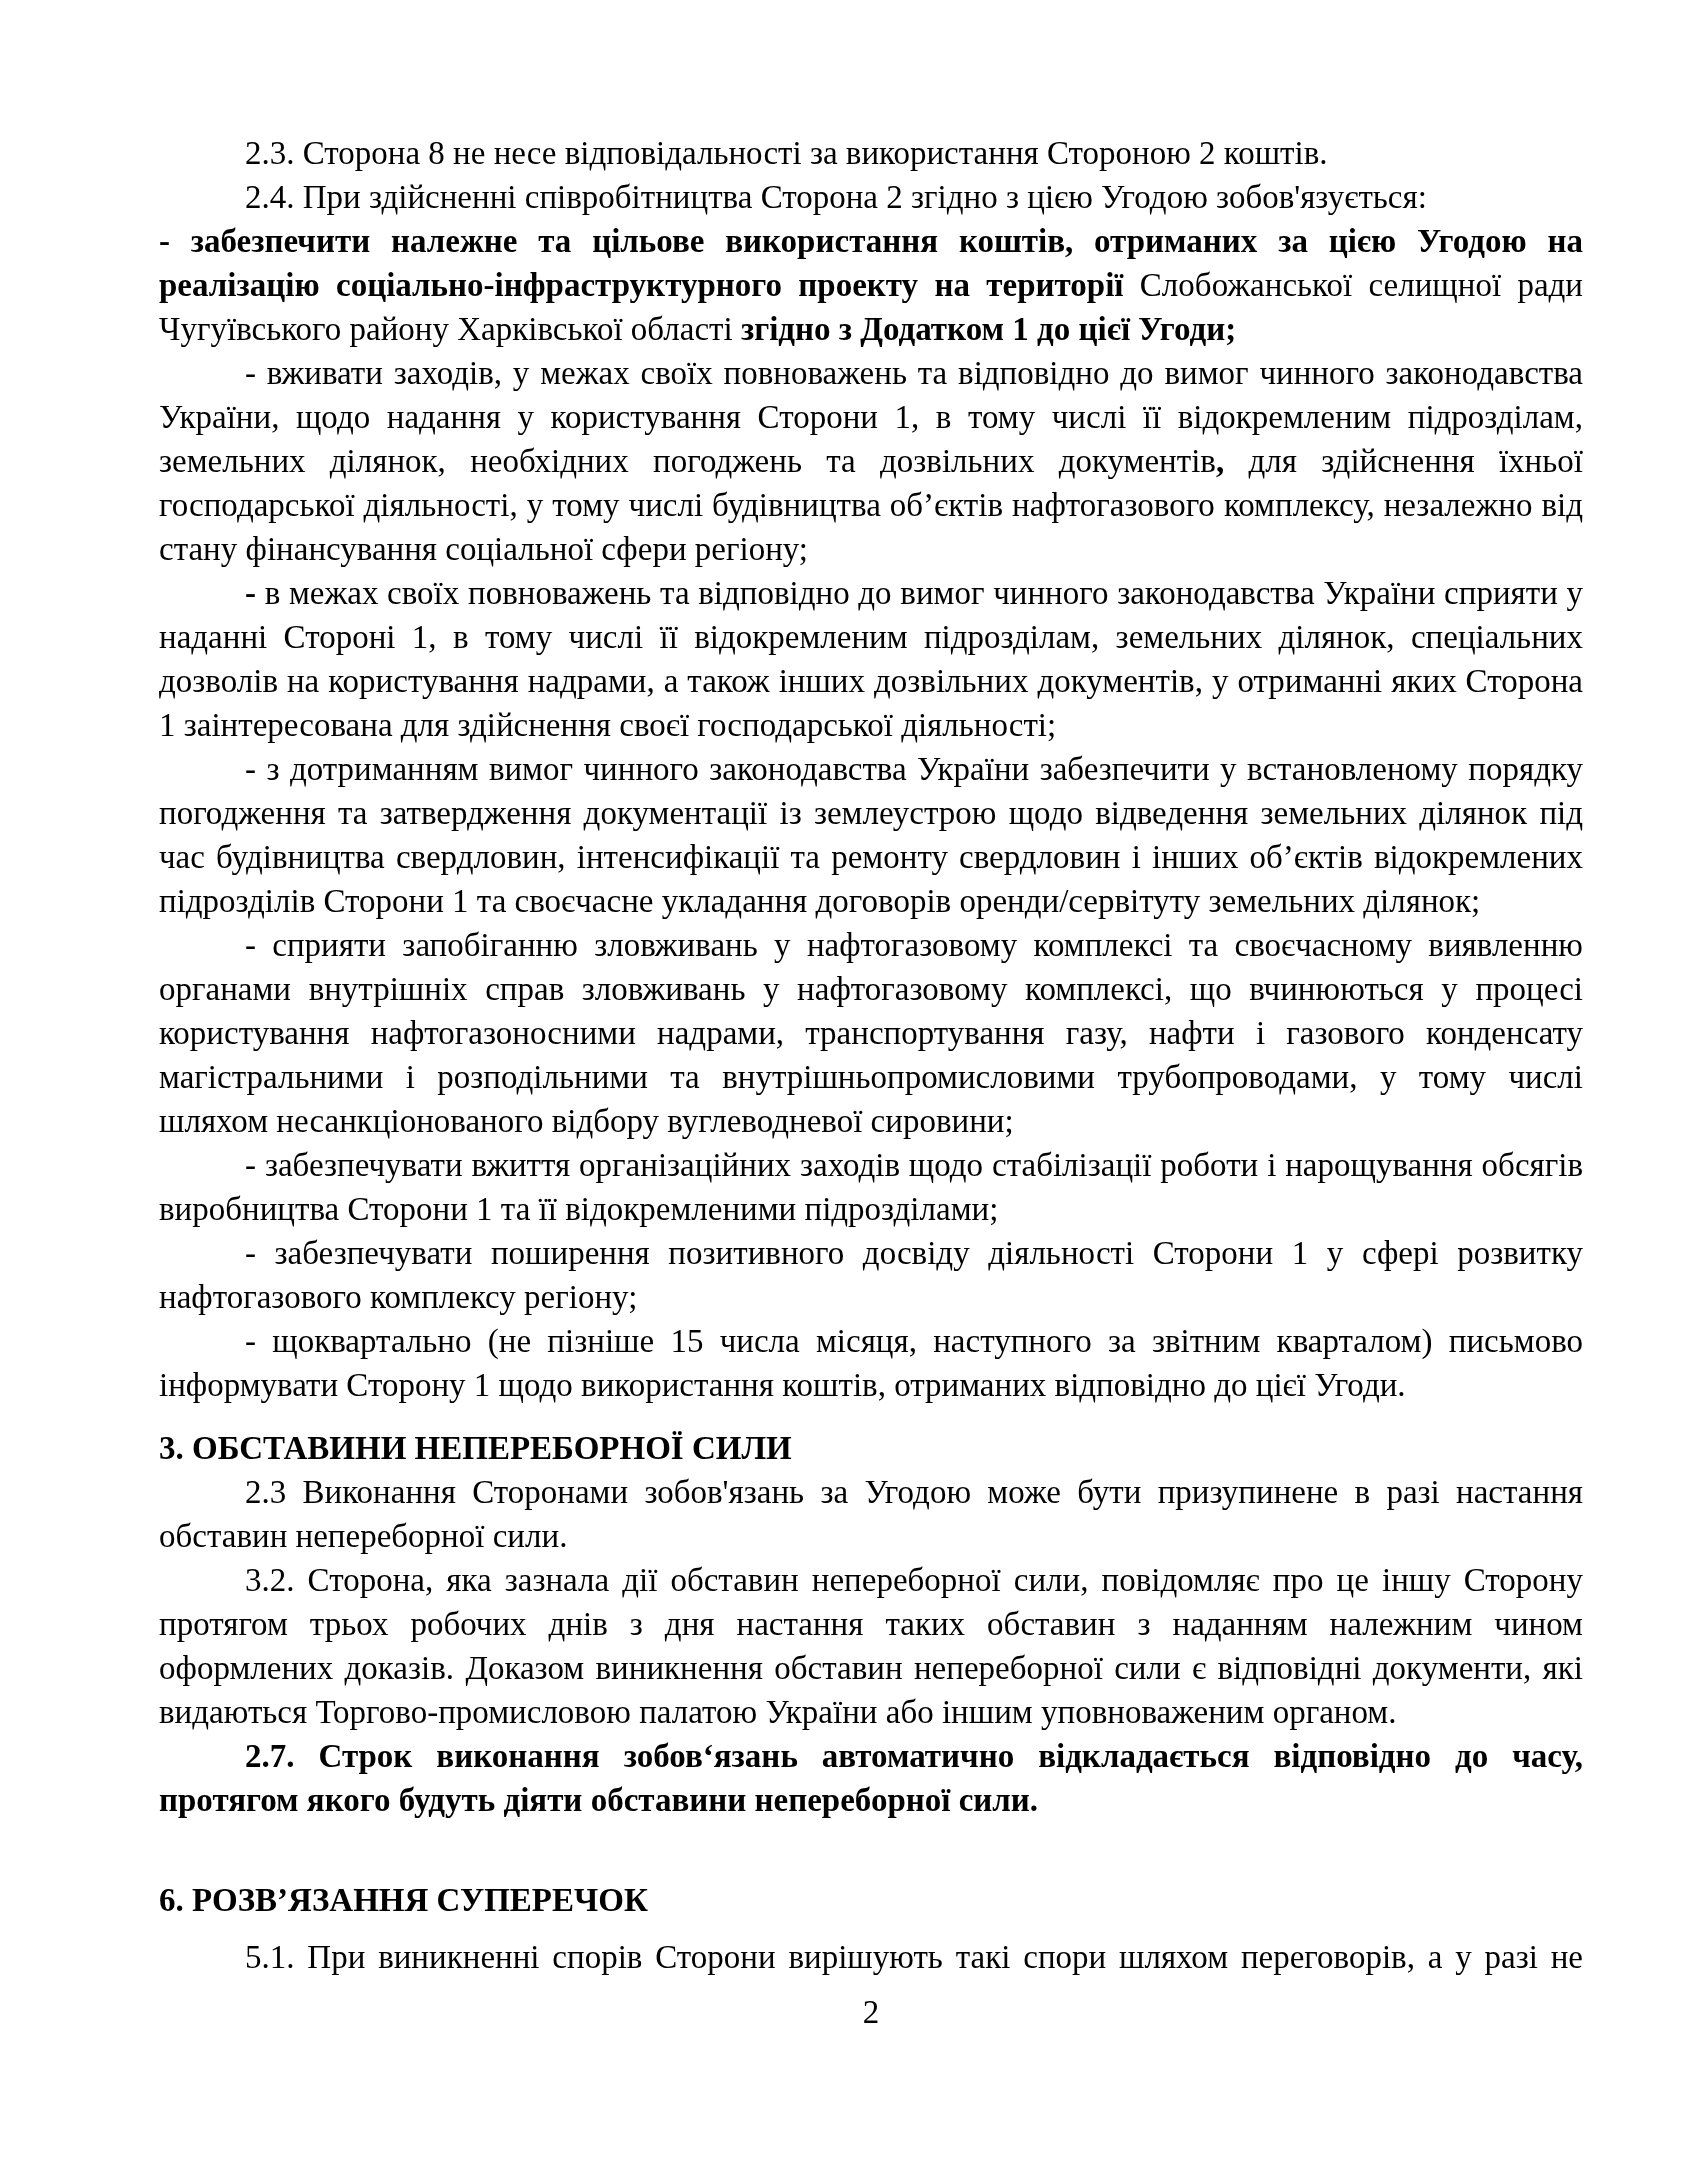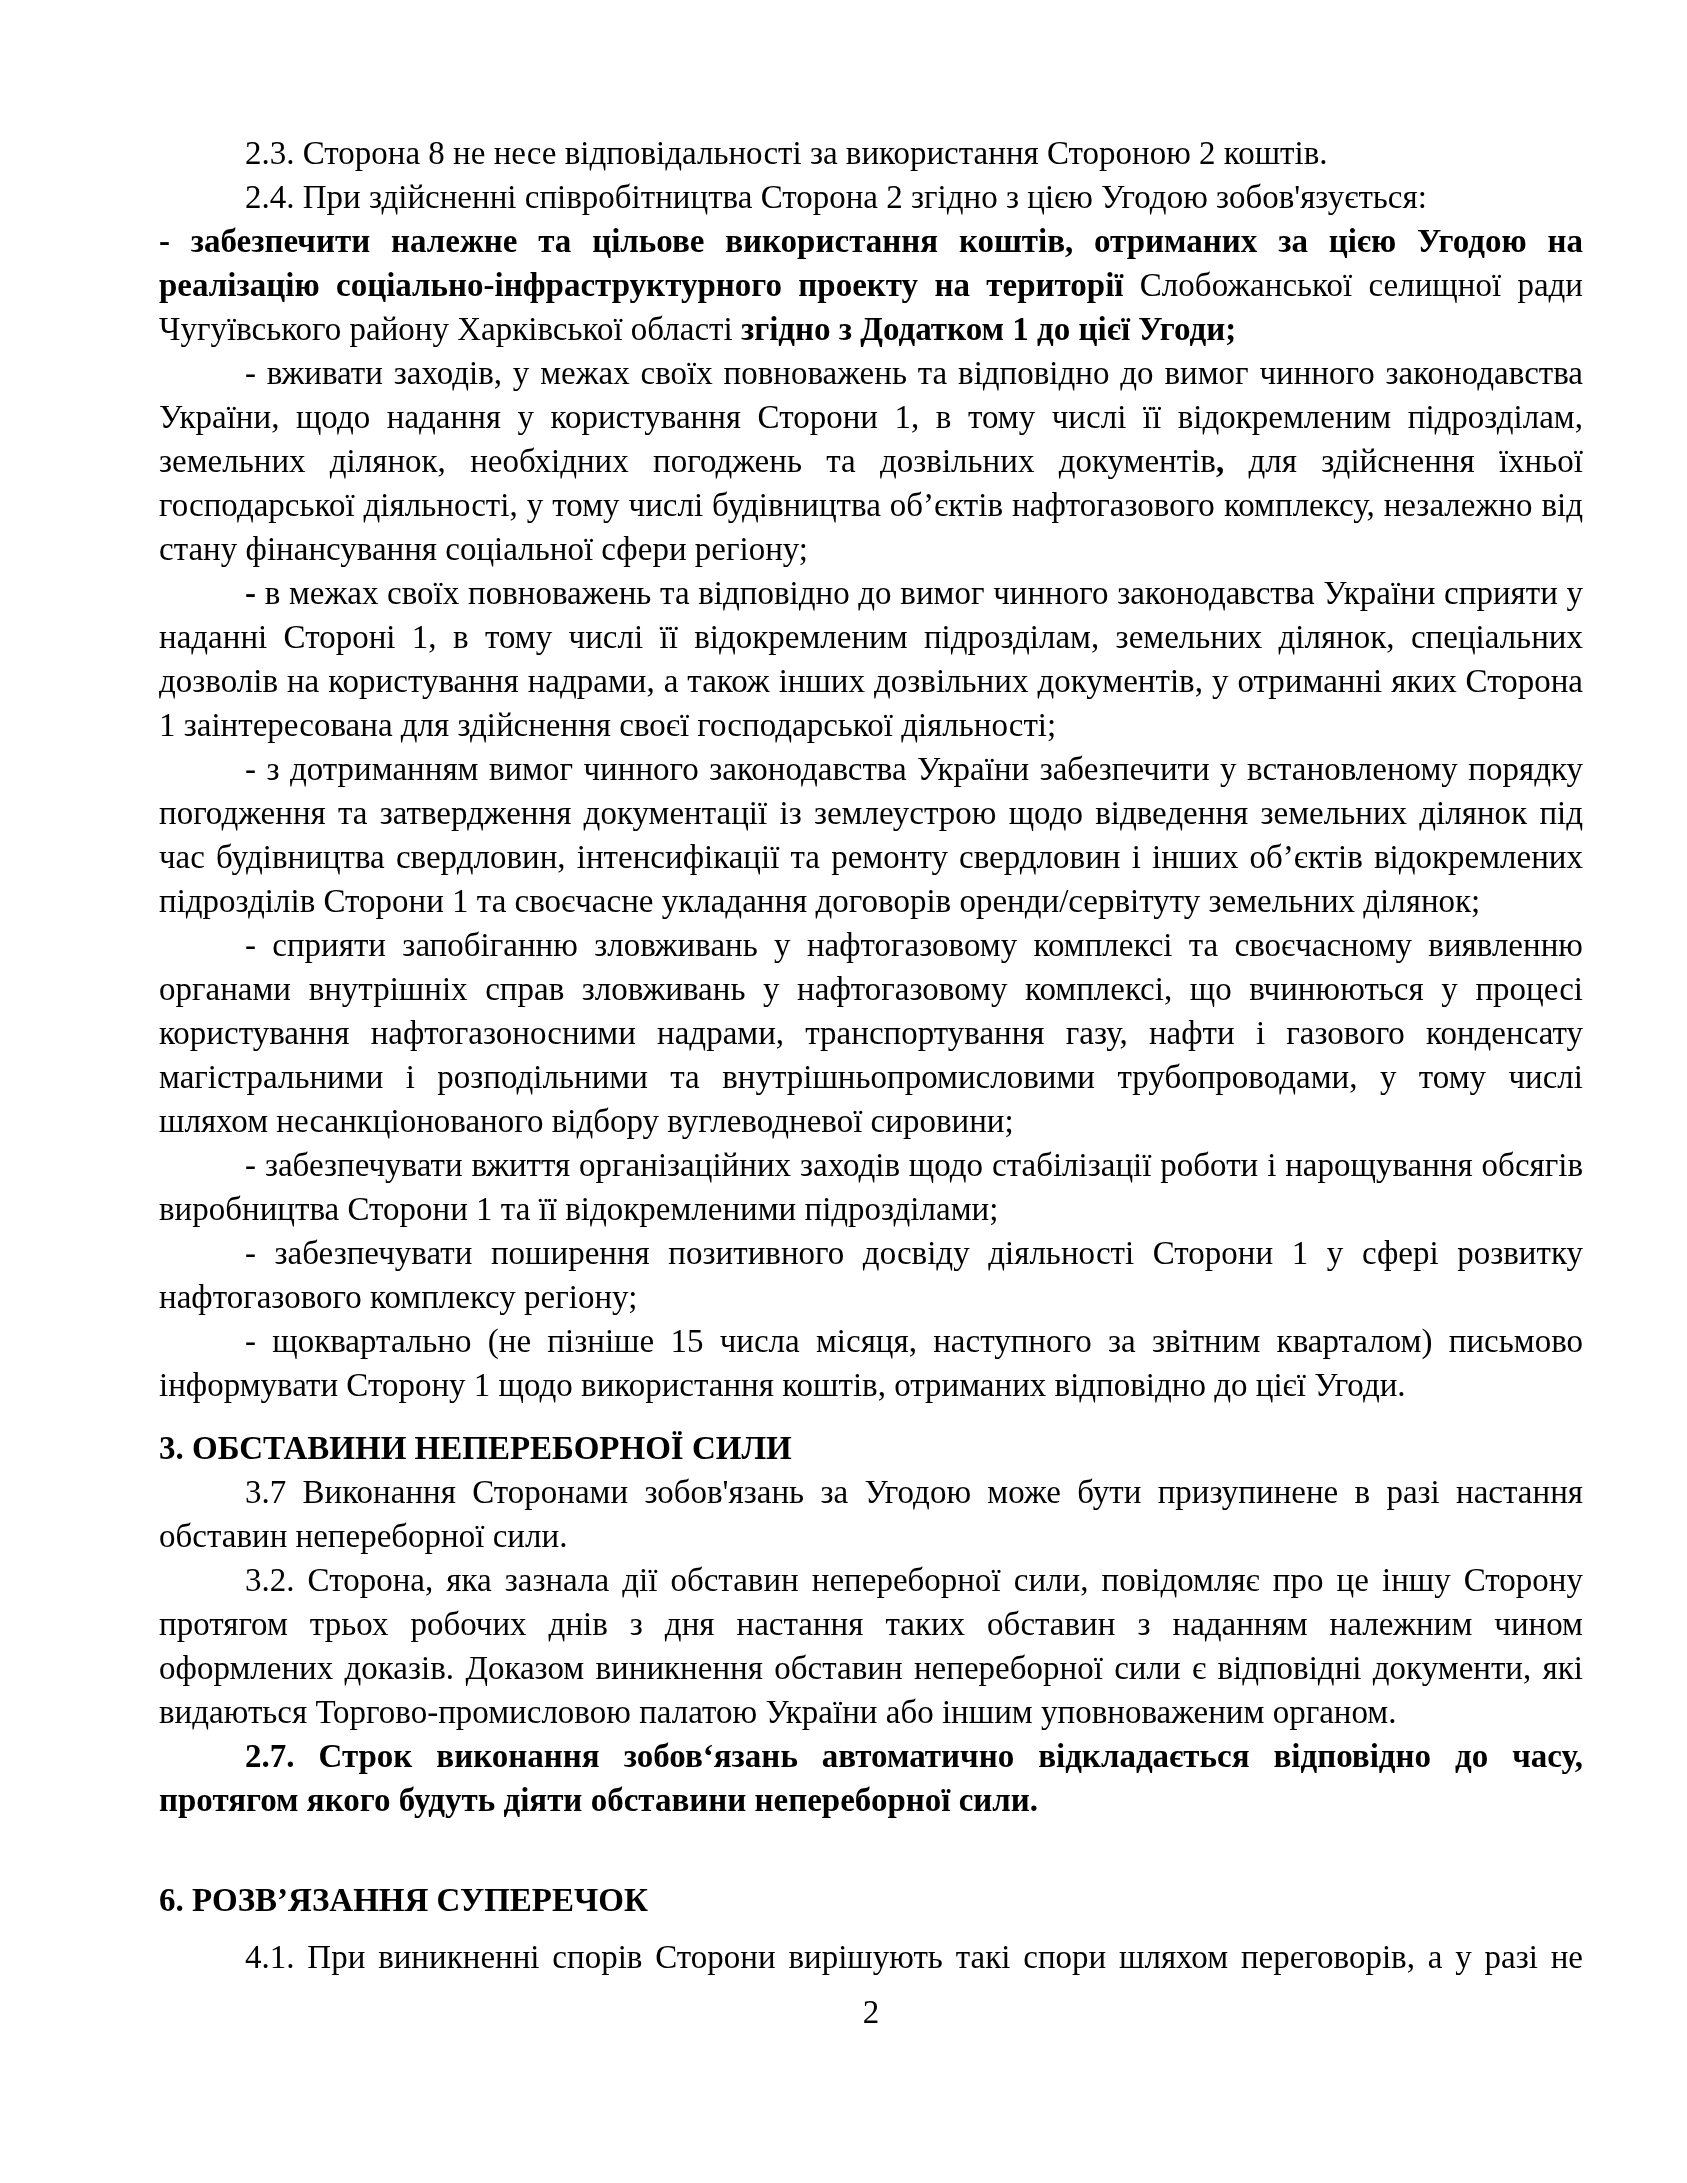--- a/index.html
+++ b/index.html
@@ -62,27 +62,27 @@
     <p class="para indent">- сприяти запобіганню зловживань у нафтогазовому комплексі та своєчасному виявленню органами внутрішніх справ зловживань у нафтогазовому комплексі, що вчинюються у процесі користування нафтогазоносними надрами, транспортування газу, нафти і газового конденсату магістральними і розподільними та внутрішньопромисловими трубопроводами, у тому числі шляхом несанкціонованого відбору вуглеводневої сировини;</p>
 
     <p class="para indent">- забезпечувати вжиття організаційних заходів щодо стабілізації роботи і нарощування обсягів виробництва Сторони 1 та її відокремленими підрозділами;</p>
 
     <p class="para indent">- забезпечувати поширення позитивного досвіду діяльності Сторони 1 у сфері розвитку нафтогазового комплексу регіону;</p>
 
     <p class="para indent">- щоквартально (не пізніше 15 числа місяця, наступного за звітним кварталом) письмово інформувати Сторону 1 щодо використання коштів, отриманих відповідно до цієї Угоди.</p>
 
     <h2 class="heading">3. ОБСТАВИНИ НЕПЕРЕБОРНОЇ СИЛИ</h2>
 
-    <p class="para indent">3.7 Виконання Сторонами зобов'язань за Угодою може бути призупинене в разі настання обставин непереборної сили.</p>
+    <p class="para indent">2.3 Виконання Сторонами зобов'язань за Угодою може бути призупинене в разі настання обставин непереборної сили.</p>
 
     <p class="para indent">3.2. Сторона, яка зазнала дії обставин непереборної сили, повідомляє про це іншу Сторону протягом трьох робочих днів з дня настання таких обставин з наданням належним чином оформлених доказів. Доказом виникнення обставин непереборної сили є відповідні документи, які видаються Торгово-промисловою палатою України або іншим уповноваженим органом.</p>
 
     <p class="para indent bold">2.7. Строк виконання зобовʻязань автоматично відкладається відповідно до часу, протягом якого будуть діяти обставини непереборної сили.</p>
 
     <h2 class="heading h4gap">6. РОЗВ’ЯЗАННЯ СУПЕРЕЧОК</h2>
 
-    <p class="para indent justify-last">4.1. При виникненні спорів Сторони вирішують такі спори шляхом переговорів, а у разі не</p>
+    <p class="para indent justify-last">5.1. При виникненні спорів Сторони вирішують такі спори шляхом переговорів, а у разі не</p>
 
     <div class="page-number">2</div>
 
   </main>
 </div>
 
 
 </body></html>

